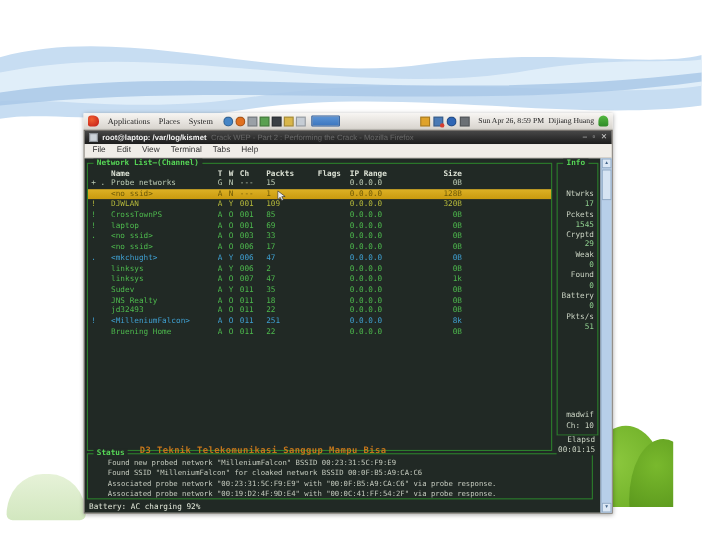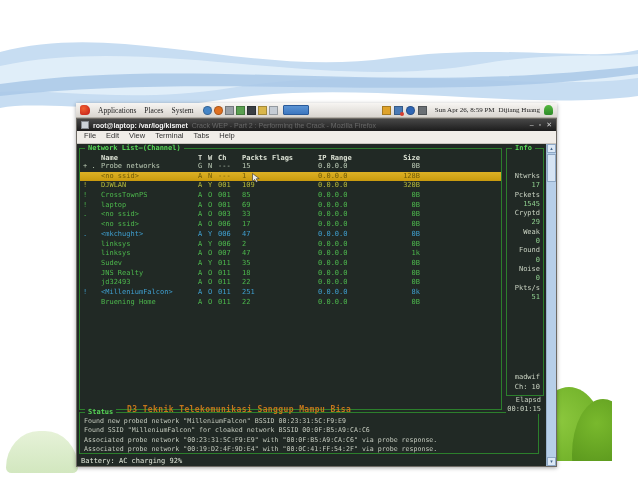--- a/index.html
+++ b/index.html
@@ -64,34 +64,34 @@
 
   .khead{display:flex;color:#dde3d6;font-weight:bold;margin-top:5px;}
   .krow{display:flex;height:9.7px;line-height:9.7px;white-space:nowrap;}
   .krow span,.khead span{display:inline-block;overflow:hidden;}
   .cf{width:21px;padding-left:3px;box-sizing:border-box;}
   .cn{width:97px;}
   .ct{width:10px;}
   .cw{width:10px;}
   .cc{width:24px;}
   .cp{width:30px;text-align:left;}
-  .cl{width:38px;text-align:left;}
+  .cl{width:38px;text-align:right;}
   .ci{width:64px;padding-left:8px;box-sizing:border-box;}
   .cs{width:46px;text-align:right;}
   .rg{color:#4db84d;} .rb{color:#3f9fd0;} .ry{color:#b4b83a;} .rw{color:#bccbb6;}
   .hl{background:linear-gradient(#ddb125,#c99a0e);color:#6f5a06 !important;}
 
   .info-lines{margin-top:23px;}
   .istat{text-align:right;padding-right:3px;color:#c9d2c2;line-height:9.3px;}
   .ival{color:#8fcf8f;}
   .icard{position:absolute;bottom:3px;right:3px;text-align:right;color:#c9d2c2;line-height:9.3px;}
   .elapsed{position:absolute;left:429px;top:252px;width:38px;text-align:right;color:#c9d2c2;
            line-height:9px;background:#212925;z-index:3;padding-right:3px;box-sizing:border-box;}
 
-  .status-lines{padding:4px 3px 0 4px;}
+  .status-lines{padding:4px 3px 0 4px;margin-left:14px;}
   .sline{color:#c3c9bd;font-size:6.6px;line-height:9.3px;white-space:nowrap;}
   .battery{position:absolute;left:4px;top:313px;color:#e2e8da;font-weight:normal;}
   .watermark{position:absolute;left:50px;top:261px;color:#c4761b;font-weight:bold;font-size:8px;
              white-space:nowrap;z-index:4;letter-spacing:.4px;}
   .cursor{position:absolute;left:172px;top:24px;z-index:5;}
 
   .scrollbar{position:absolute;right:0;top:25px;width:10px;height:322px;background:#b7cfe9;
              border-left:1px solid #9ab2cc;box-sizing:border-box;}
   .sb-btn{position:absolute;left:0;width:9px;height:9px;background:#dce8f5;
           border:1px solid #8fa9c6;box-sizing:border-box;font-size:5px;line-height:7px;
@@ -364,21 +364,21 @@
               <div class="istat">Ntwrks</div>
               <div class="istat ival">17</div>
               <div class="istat">Pckets</div>
               <div class="istat ival">1545</div>
               <div class="istat">Cryptd</div>
               <div class="istat ival">29</div>
               <div class="istat">Weak</div>
               <div class="istat ival">0</div>
               <div class="istat">Found</div>
               <div class="istat ival">0</div>
-              <div class="istat">Noise</div>
+              <div class="istat">Battery</div>
               <div class="istat ival">0</div>
               <div class="istat">Pkts/s</div>
               <div class="istat ival">51</div>
             </div>
           <div class="icard">
             <div>madwif</div>
             <div>Ch: 10</div>
           </div>
         </div>
 

